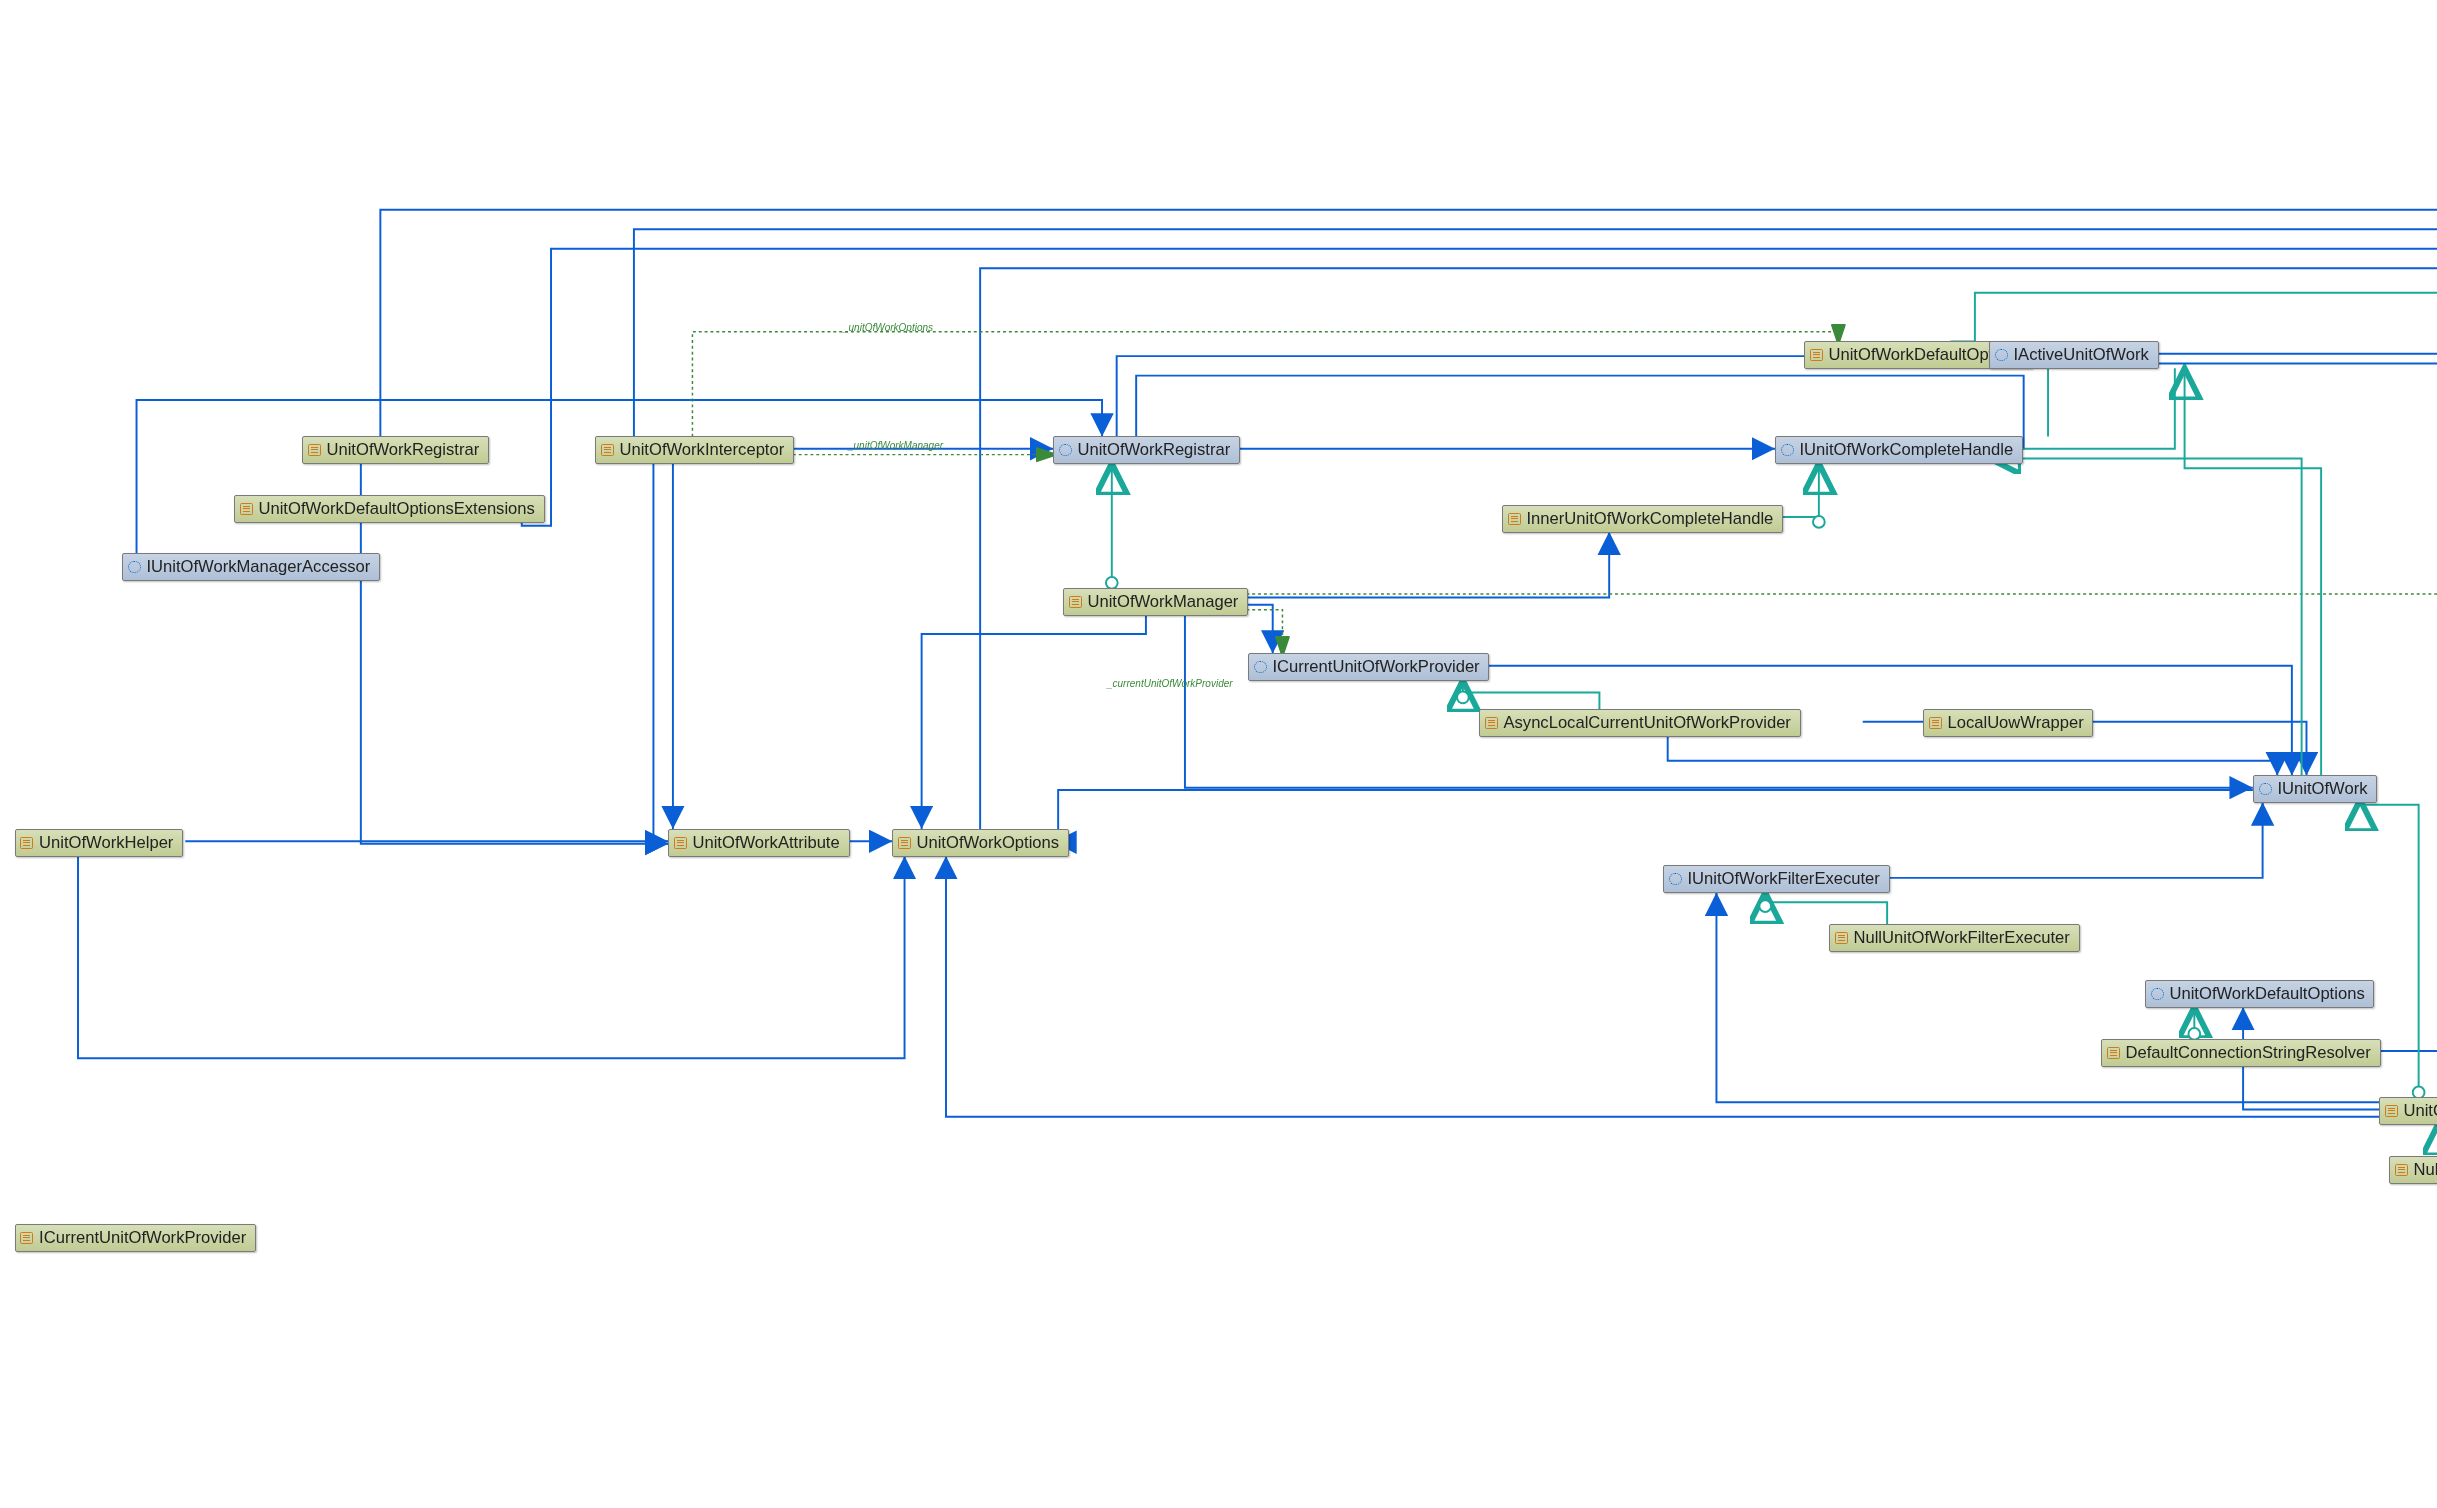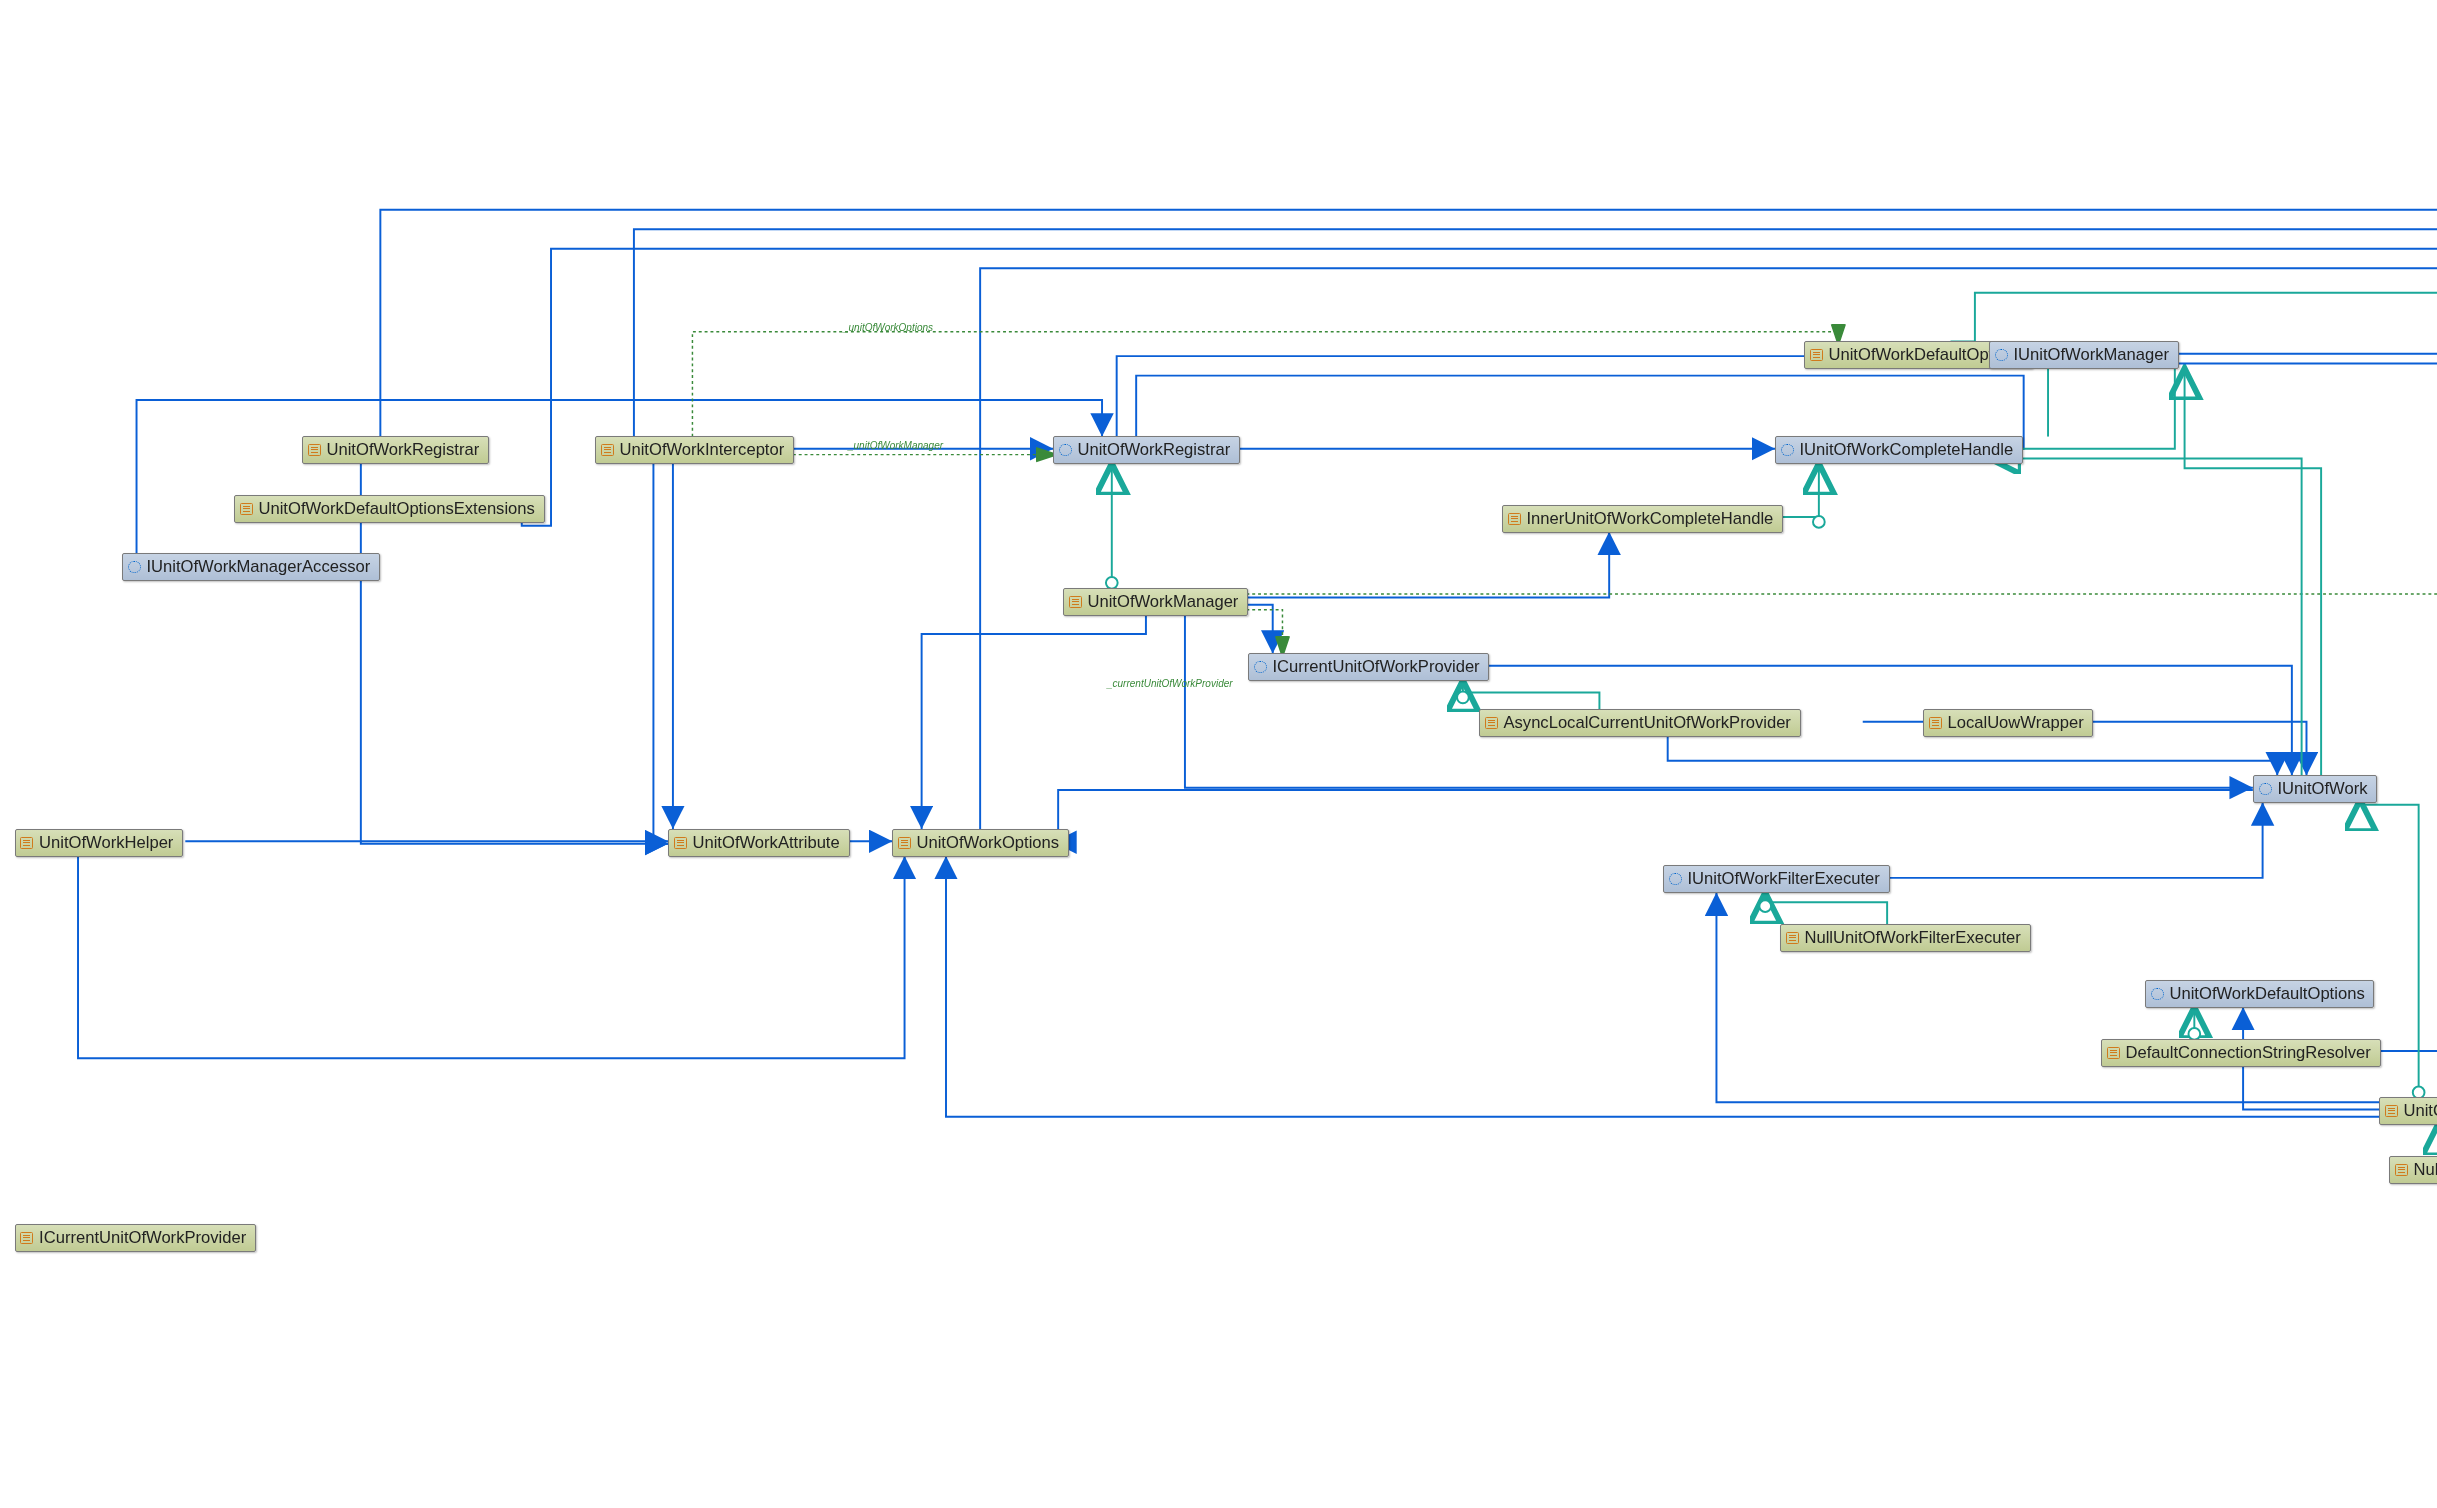--- a/index.html
+++ b/index.html
@@ -110,21 +110,21 @@
 
 <path class="stroke-teal" d="M5000 2370 L5000 2305" marker-end="url(#at)"></path>
 </svg>
 
 <div class="node cls" style="left:1804px;top:341px">
     <span class="icon"></span>
     <span>UnitOfWorkDefaultOptions</span>
   </div>
 <div class="node iface" style="left:1989px;top:341px">
     <span class="icon"></span>
-    <span>IUnitOfWorkManager</span>
+    <span>IActiveUnitOfWork</span>
   </div>
 
 <div class="node cls" style="left:302px;top:436px">
     <span class="icon"></span>
     <span>UnitOfWorkRegistrar</span>
   </div>
 <div class="node cls" style="left:595px;top:436px">
     <span class="icon"></span>
     <span>UnitOfWorkInterceptor</span>
   </div>
@@ -177,21 +177,21 @@
     <span>UnitOfWorkAttribute</span>
   </div>
 <div class="node cls" style="left:892px;top:829px">
     <span class="icon"></span>
     <span>UnitOfWorkOptions</span>
   </div>
 <div class="node iface" style="left:1663px;top:865px">
     <span class="icon"></span>
     <span>IUnitOfWorkFilterExecuter</span>
   </div>
-<div class="node cls" style="left:1780px;top:924px">
+<div class="node cls" style="left:1829px;top:924px">
     <span class="icon"></span>
     <span>NullUnitOfWorkFilterExecuter</span>
   </div>
 <div class="node iface" style="left:2145px;top:980px">
     <span class="icon"></span>
     <span>UnitOfWorkDefaultOptions</span>
   </div>
 <div class="node cls" style="left:2101px;top:1039px">
     <span class="icon"></span>
     <span>DefaultConnectionStringResolver</span>

